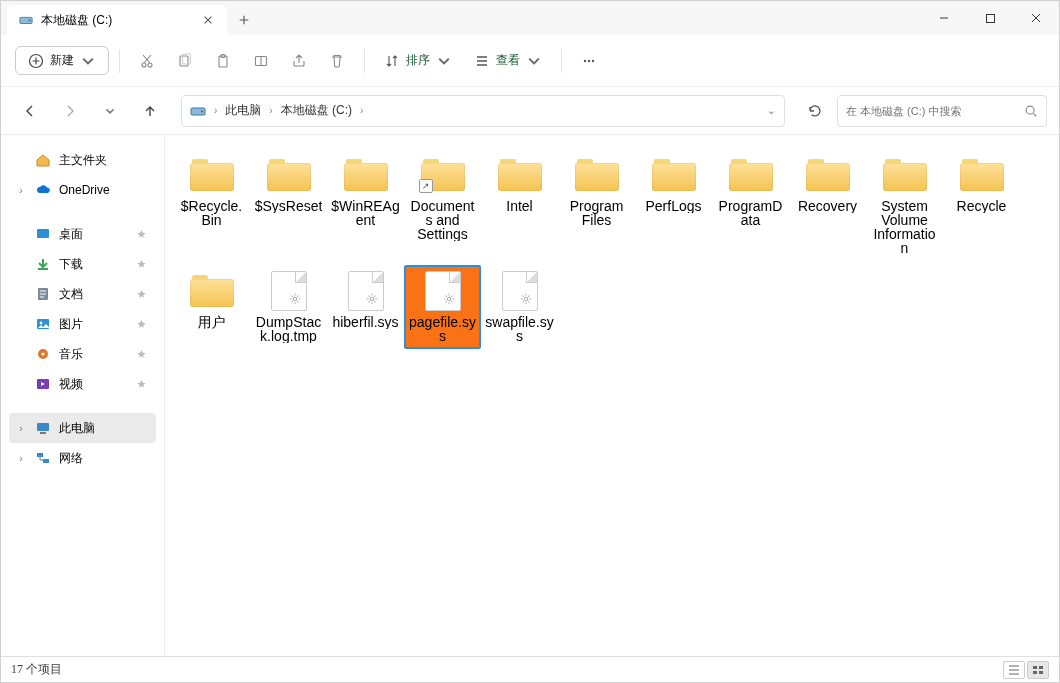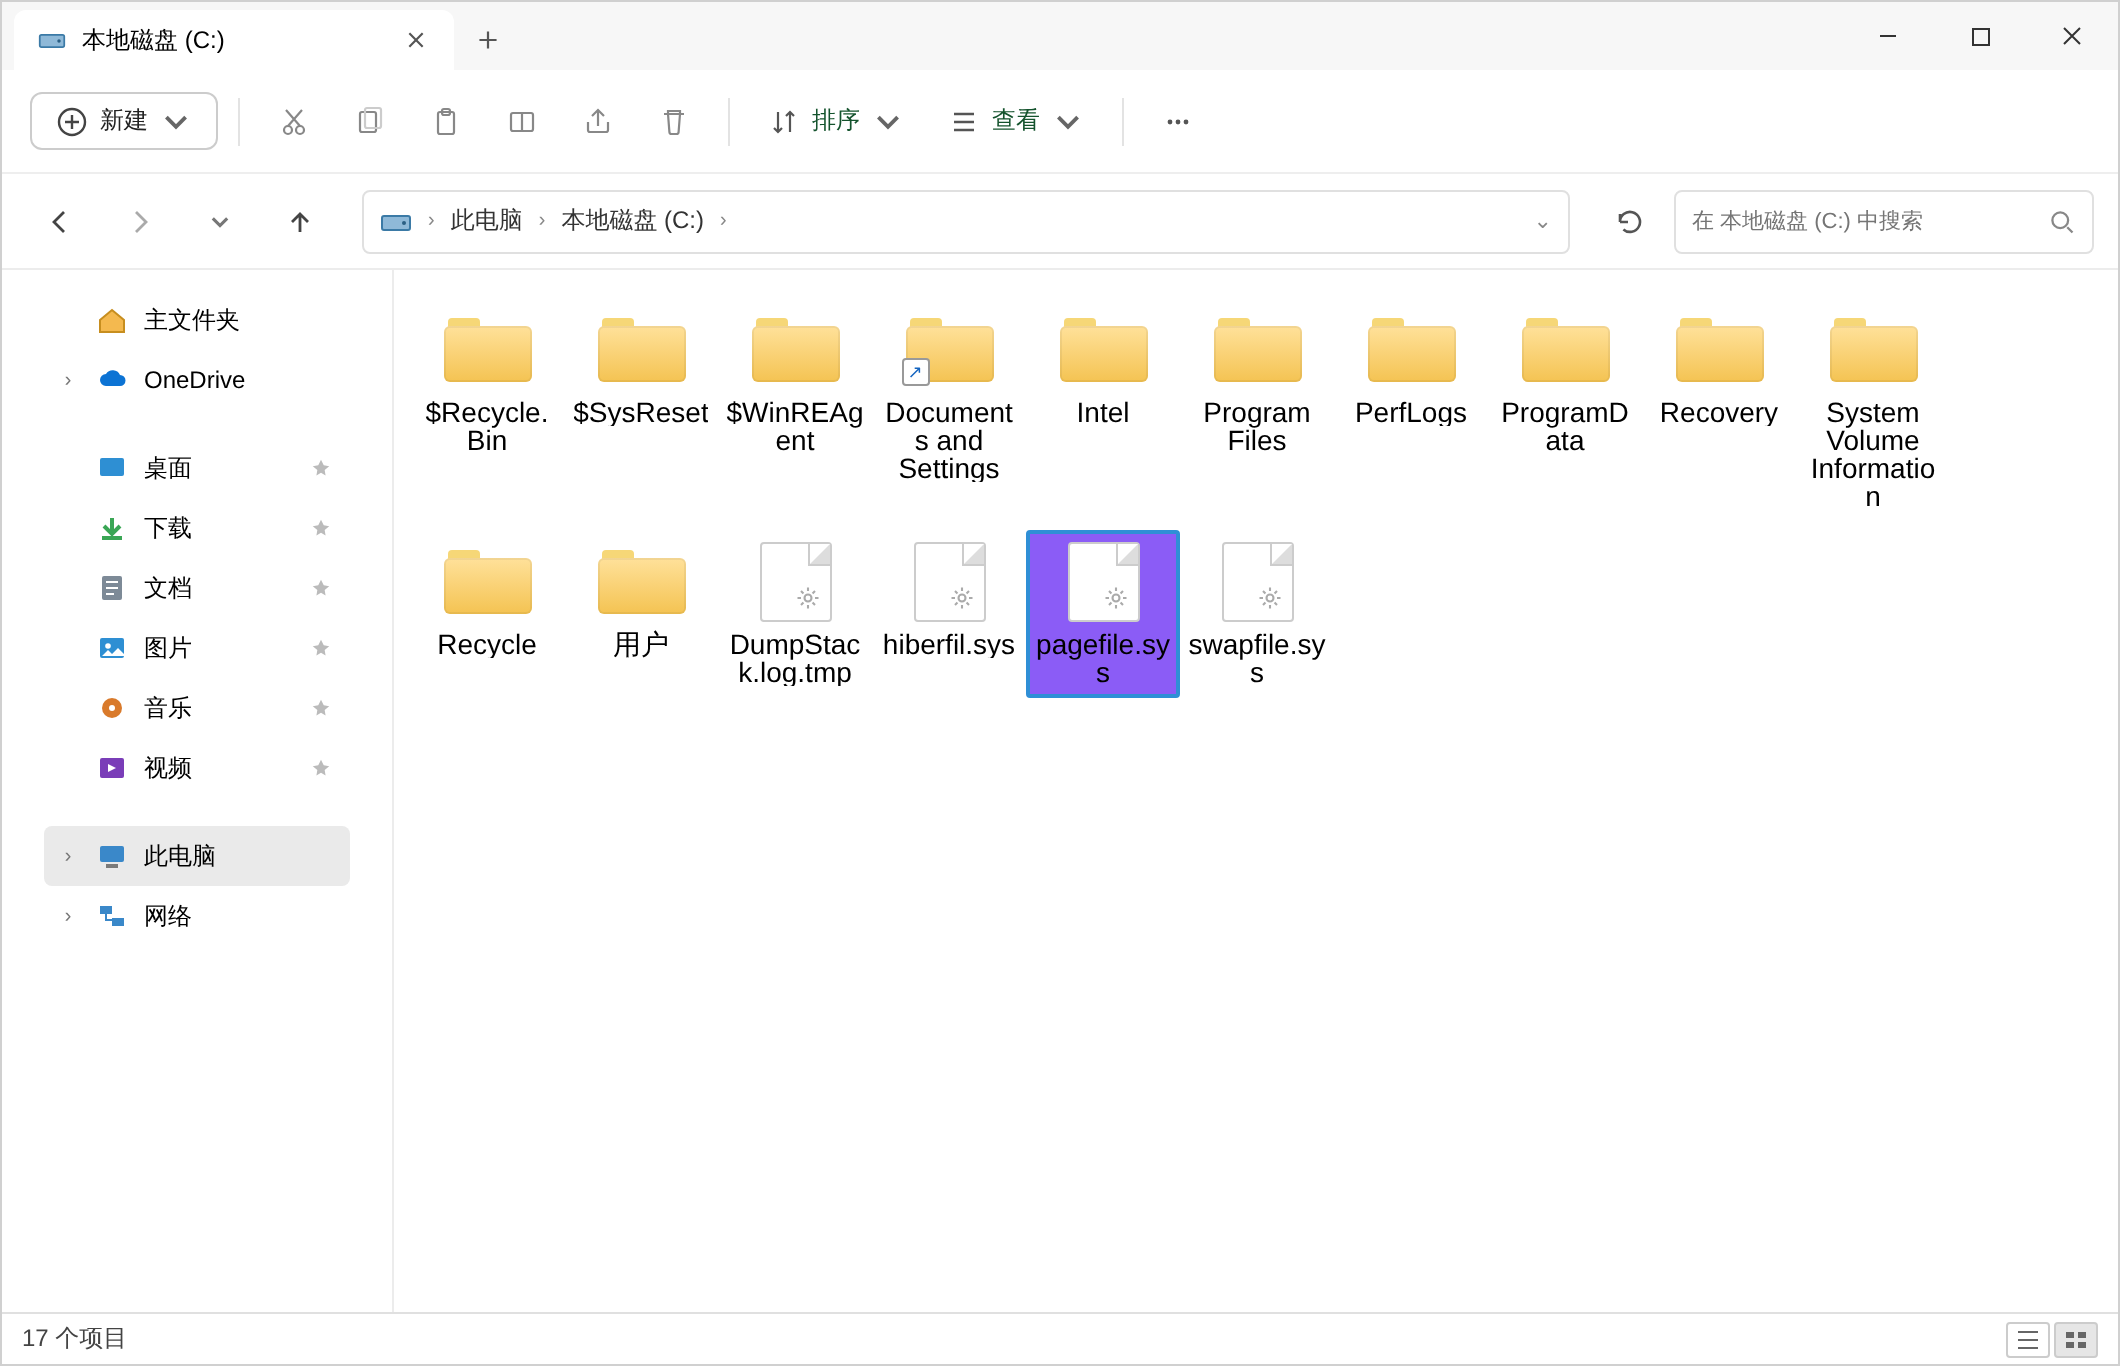--- a/index.html
+++ b/index.html
@@ -19,42 +19,42 @@
 .tbtn svg { width:16px; height:16px; }
 .navrow { height: 48px; display: flex; align-items: center; padding: 0 12px; gap: 6px; border-bottom: 1px solid #ececec; background:#fff;}
 .navbtn { width: 34px; height: 32px; display: flex; align-items: center; justify-content: center; color: #555; border-radius:4px; }
 .address { flex: 1; height: 32px; border: 1px solid #e0e0e0; border-radius: 4px; display: flex; align-items: center; padding: 0 8px; gap: 8px; margin: 0 8px; }
 .address .crumb { display:flex; align-items:center; gap:8px; color:#333; }
 .address .chev { color:#888; font-size:10px; }
 .refreshbtn { width:32px; height:32px; display:flex; align-items:center; justify-content:center; }
 .searchbox { width: 210px; height: 32px; border: 1px solid #e0e0e0; border-radius: 4px; display: flex; align-items: center; padding: 0 8px; color: #888; }
 .searchbox input { border:none; outline:none; flex:1; font-size:11px; background:transparent; color:#888;}
 .body { flex: 1; display: flex; overflow: hidden; }
-.sidebar { width: 196px; border-right: 1px solid #ececec; padding: 10px 21px; overflow:auto; }
+.sidebar { width: 164px; border-right: 1px solid #ececec; padding: 10px 8px; overflow:auto; }
 .sbitem { display: flex; align-items: center; height: 30px; padding: 0 6px; border-radius: 4px; gap: 8px; }
 .sbitem .caret { width: 12px; color:#777; font-size:10px; display:flex; justify-content:center; }
 .sbitem .ic { width: 16px; height:16px; display:inline-flex; }
 .sbitem .pin { margin-left:auto; color:#999; width:14px; }
 .sbitem.sel { background:#eaeaea; }
 .sbspacer { height: 14px; }
 .content { flex: 1; padding: 14px 8px; overflow: auto; }
 .grid { display: flex; flex-wrap: wrap; gap: 4px 0; align-content: flex-start; }
 .item { width: 77px; display: flex; flex-direction: column; align-items: center; text-align: center; padding: 4px 2px; border: 2px solid transparent; border-radius: 2px; }
-.item.sel { border: 2px solid #2f8fd6; background: #8b5cf6; }
+.item.sel { border: 2px solid #2f8fd6; background: #f97316; }
 .item .thumb { width: 48px; height: 40px; margin-bottom: 4px; position:relative; }
 .item .label { font-size: 14px; line-height: 14px; word-break: break-word; max-height: 56px; overflow: hidden; }
 .folder { width:44px; height:36px; position:relative; margin:0 auto; }
 .folder::before { content:""; position:absolute; top:4px; left:2px; width:16px; height:8px; background:#f6d777; border-radius:2px 2px 0 0; }
 .folder::after { content:""; position:absolute; top:8px; left:0; right:0; bottom:0; background:linear-gradient(#ffe19a,#f4c352); border-radius:3px; box-shadow: inset 0 0 0 1px rgba(0,0,0,.05);}
 .folder.sc::before{ left:2px; }
 .folder .shortcut { position:absolute; bottom:-2px; left:-2px; width:14px; height:14px; background:#fff; border:1px solid #999; border-radius:2px; display:flex; align-items:center; justify-content:center; font-size:9px; color:#1565c0; z-index:2;}
 .file { width:36px; height:40px; margin:0 auto; background:#fff; border:1px solid #ccc; border-radius:2px; position:relative; }
 .file::before { content:""; position:absolute; top:0; right:0; width:10px; height:10px; background:linear-gradient(135deg,#fff 48%, #ddd 52%); border-left:1px solid #ccc; border-bottom:1px solid #ccc;}
 .file .gear { position:absolute; bottom:4px; right:4px; width:14px; height:14px; color:#aaa; }
-.statusbar { height: 26px; border-top: 1px solid #e0e0e0; display: flex; align-items: center; padding: 0 10px; font-size: 12px; color: #444; }
+.statusbar { height: 26px; border-top: 1px solid #e0e0e0; display: flex; align-items: center; padding: 0 10px; font-size: 12px; color: #444; font-family: Liberation Serif, serif; }
 .statusbar .views { margin-left:auto; display:flex; gap:2px; }
 .viewbtn { width:22px; height:18px; border:1px solid #ccc; border-radius:2px; display:flex; align-items:center; justify-content:center; font-size:10px; color:#555;}
 .viewbtn.active { background:#e6e6e6; }
 svg { display:block; }
 </style>
 </head>
 <body>
 
 <div class="titlebar">
   <div class="tab">

